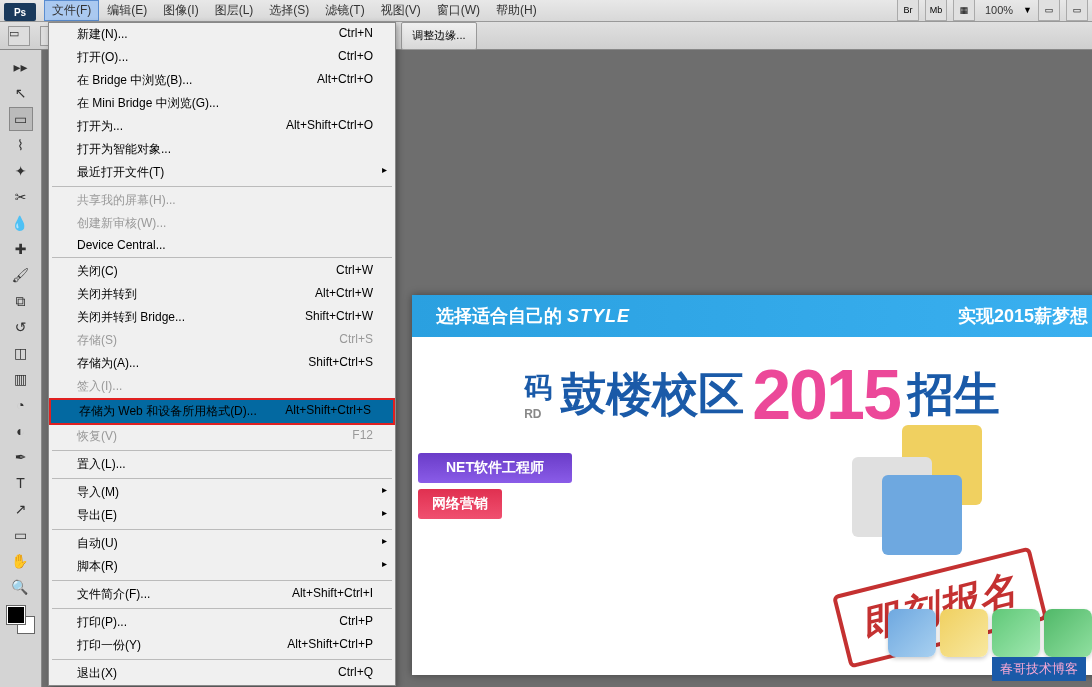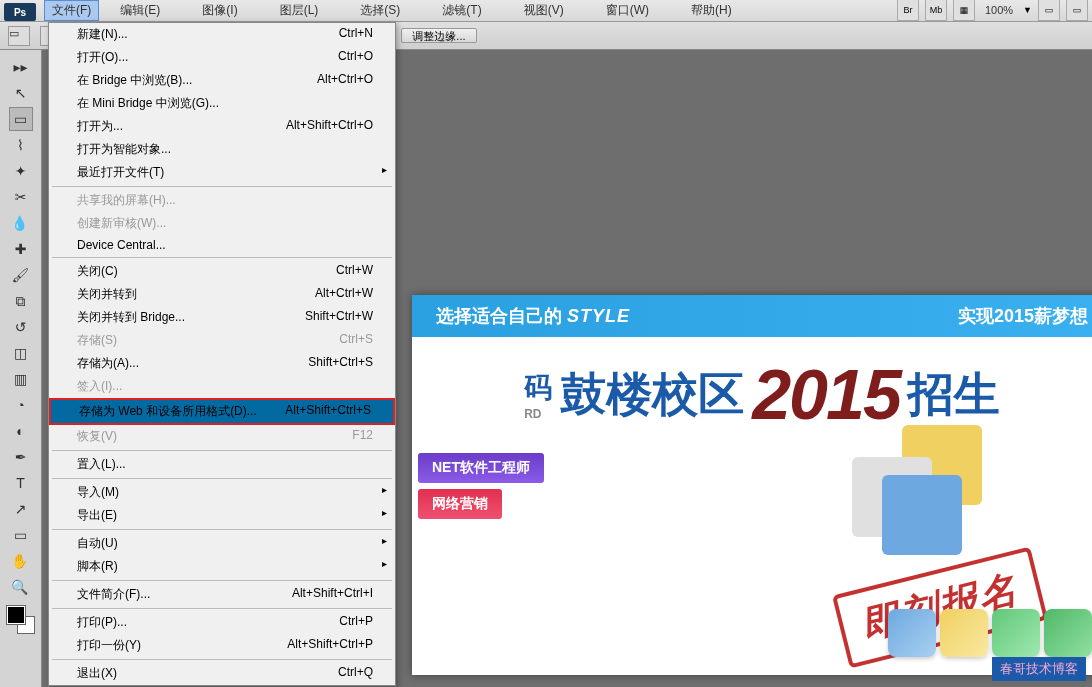--- a/index.html
+++ b/index.html
@@ -1,32 +1,32 @@
 <!DOCTYPE html>
 <html><head>
 <meta charset="utf-8">
 <style>
 * { margin: 0; padding: 0; box-sizing: border-box; font-family: "Microsoft YaHei", SimSun, Arial, sans-serif; }
 body { background: #b0b0b0; width: 1092px; height: 687px; overflow: hidden; position: relative; }
 
 
 .menubar { background: linear-gradient(#e8e8e8, #d8d8d8); height: 22px; display: flex; align-items: flex-end; padding: 0 4px; border-bottom: 1px solid #999; font-size: 12px; }
 .app-icon { width: 32px; height: 18px; background: #1a3a5c; color: #fff; font-size: 10px; font-weight: bold; display: flex; align-items: center; justify-content: center; border-radius: 2px; margin-right: 8px; }
-.menubar-item { padding: 2px 21px; cursor: default; color: #333; }
+.menubar-item { padding: 2px 8px; cursor: default; color: #333; }
 .menubar-item.active { background: #aac9f0; border: 1px solid #5a8dd0; padding: 1px 7px; }
 .menubar-right { margin-left: auto; display: flex; align-items: center; gap: 6px; }
 .tb-btn { width: 22px; height: 22px; background: #e0e0e0; border: 1px solid #aaa; display: flex; align-items: center; justify-content: center; font-size: 9px; }
 .zoom-label { font-size: 11px; color: #333; padding: 0 4px; }
 
 
 .optionsbar { background: linear-gradient(#e0e0e0, #cfcfcf); height: 28px; display: flex; align-items: center; padding: 0 8px; border-bottom: 1px solid #888; font-size: 11px; gap: 10px; color: #333; }
 .opt-icon { width: 22px; height: 20px; background: #ddd; border: 1px solid #999; }
 .opt-select { height: 18px; width: 50px; background: #fff; border: 1px solid #999; font-size: 11px; }
 .opt-input { width: 48px; height: 18px; background: #fff; border: 1px solid #999; font-size: 11px; padding: 0 2px; }
-.opt-btn { height: 15px; padding: 0 10px; background: linear-gradient(#f0f0f0,#d8d8d8); border: 1px solid #999; font-size: 11px; border-radius: 2px; }
+.opt-btn { height: 28px; padding: 0 10px; background: linear-gradient(#f0f0f0,#d8d8d8); border: 1px solid #999; font-size: 11px; border-radius: 2px; }
 
 
 .toolbox { position: absolute; left: 0; top: 50px; width: 42px; background: #d4d4d4; border-right: 1px solid #888; height: 637px; display: flex; flex-direction: column; align-items: center; padding-top: 4px; gap: 0; }
 .tool-btn { width: 24px; height: 24px; display: flex; align-items: center; justify-content: center; margin: 1px 0; color: #333; font-size: 14px; cursor: default; position: relative; }
 .tool-btn.selected { background: #bbb; border: 1px solid #888; }
 .color-swatches { margin-top: 6px; position: relative; width: 28px; height: 28px; }
 .swatch-fg { position: absolute; width: 18px; height: 18px; background: #000; border: 1px solid #fff; outline: 1px solid #666; top: 0; left: 0; z-index: 2; }
 .swatch-bg { position: absolute; width: 18px; height: 18px; background: #fff; border: 1px solid #666; bottom: 0; right: 0; }
 
 
@@ -38,24 +38,24 @@
 .dropdown-arrow::after { content: "▸"; position: absolute; right: 8px; font-size: 10px; }
 .dropdown-item { position: relative; }
 
 
 .canvas-area { position: absolute; left: 42px; top: 50px; right: 0; bottom: 0; background: #6e6e6e; }
 .document { position: absolute; left: 370px; top: 245px; width: 700px; height: 380px; background: #fff; box-shadow: 0 0 8px rgba(0,0,0,0.4); overflow: hidden; }
 .banner-top { background: linear-gradient(90deg, #2aa0e0, #3ab0f0); height: 42px; display: flex; align-items: center; padding: 0 24px; color: #fff; font-size: 18px; font-weight: bold; justify-content: space-between; }
 .style-text { font-style: italic; letter-spacing: 1px; }
 .banner-main { display: flex; align-items: center; justify-content: center; padding: 18px 10px; gap: 8px; }
 .banner-main .cn { font-size: 46px; color: #1a5aa8; font-weight: bold; }
-.banner-main .yr { font-size: 70px; color: #7f1d1d; font-weight: 900; font-style: italic; letter-spacing: -2px; }
+.banner-main .yr { font-size: 70px; color: #ec4899; font-weight: 900; letter-spacing: -2px; }
 .banner-main .zs { font-size: 46px; color: #1a5aa8; font-weight: bold; }
 .tags { display: flex; gap: 8px; padding: 0 6px; }
-.tag1 { background: linear-gradient(#6a3cc8,#8a5ce8); color: #fff; padding: 6px 14px; font-size: 14px; font-weight: bold; border-radius: 3px; }
+.tag1 { background: linear-gradient(#6a3cc8,#8a5ce8); color: #fff; padding: 6px 28px; font-size: 14px; font-weight: bold; border-radius: 3px; }
 .tag2 { background: linear-gradient(#e03050,#f05070); color: #fff; padding: 6px 14px; font-size: 14px; font-weight: bold; border-radius: 3px; }
 .stamp { position: absolute; right: 70px; bottom: 30px; border: 4px solid #c02020; color: #c02020; font-size: 38px; font-weight: bold; padding: 8px 18px; transform: rotate(-14deg); border-radius: 6px; font-style: italic; opacity: 0.92; letter-spacing: 2px; }
 .cubes { position: absolute; right: 20px; bottom: 18px; display: flex; gap: 4px; }
 .cube { width: 48px; height: 48px; border-radius: 8px; box-shadow: 0 2px 4px rgba(0,0,0,0.2); }
 .cube.c1 { background: linear-gradient(135deg,#6ea8e0,#a8d0f0); }
 .cube.c2 { background: linear-gradient(135deg,#f0d060,#f8e8a0); }
 .cube.c3 { background: linear-gradient(135deg,#60c878,#a0e8b0); }
 .cube.c4 { background: linear-gradient(135deg,#50b868,#90e0a0); }
 .hello-cube { position: absolute; right: 130px; bottom: 120px; width: 130px; height: 130px; }
 .hello-cube .face { position: absolute; width: 80px; height: 80px; border-radius: 6px; }

